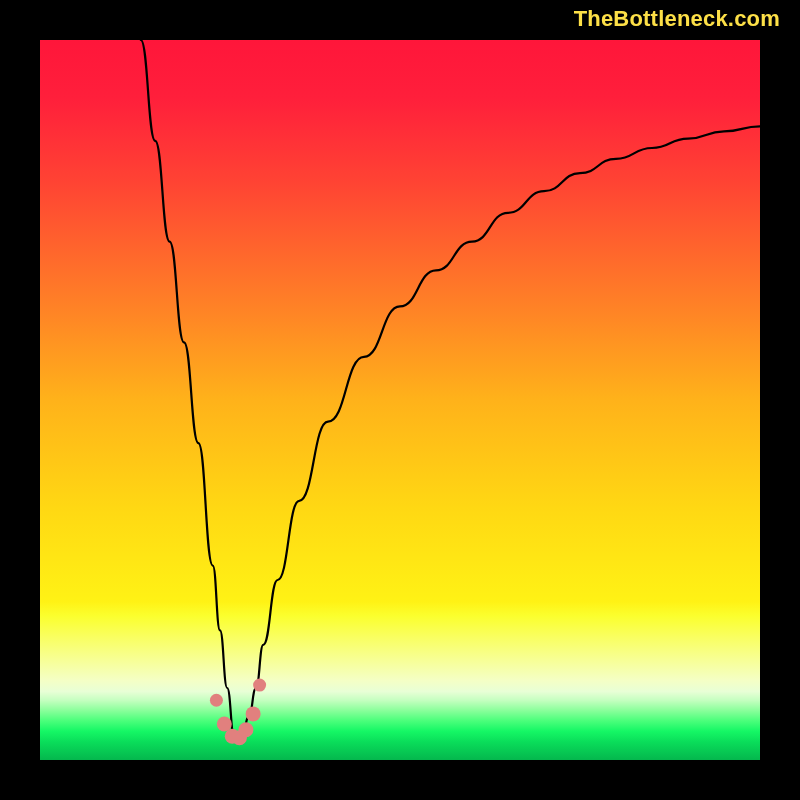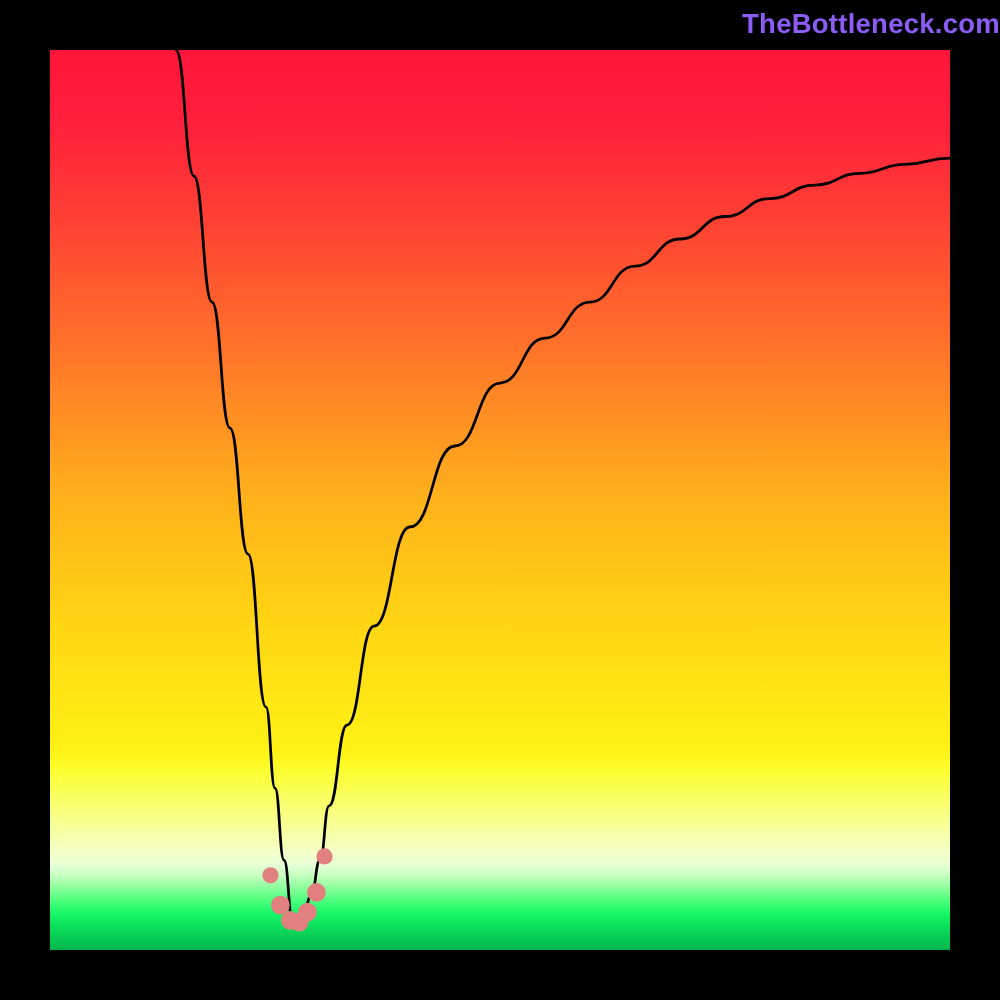--- a/index.html
+++ b/index.html
@@ -24,25 +24,25 @@
     height: 720px;
     overflow: hidden;
   }
   .gradient {
     position: absolute;
     inset: 0;
   }
   .watermark {
     position: absolute;
     top: 6px;
-    right: 0;
+    right: 20px;
     font-family: Arial, Helvetica, sans-serif;
     font-size: 22px;
     font-weight: 600;
-    color: #8b5cf6;
+    color: #fde047;
     letter-spacing: 0.2px;
   }
   svg.curve {
     position: absolute;
     inset: 0;
   }
 </style>
 </head>
 <body>
 

